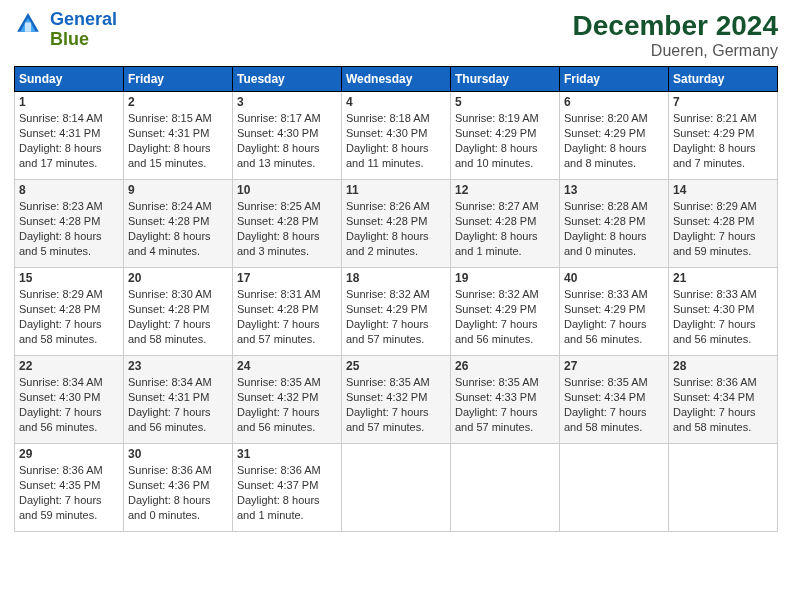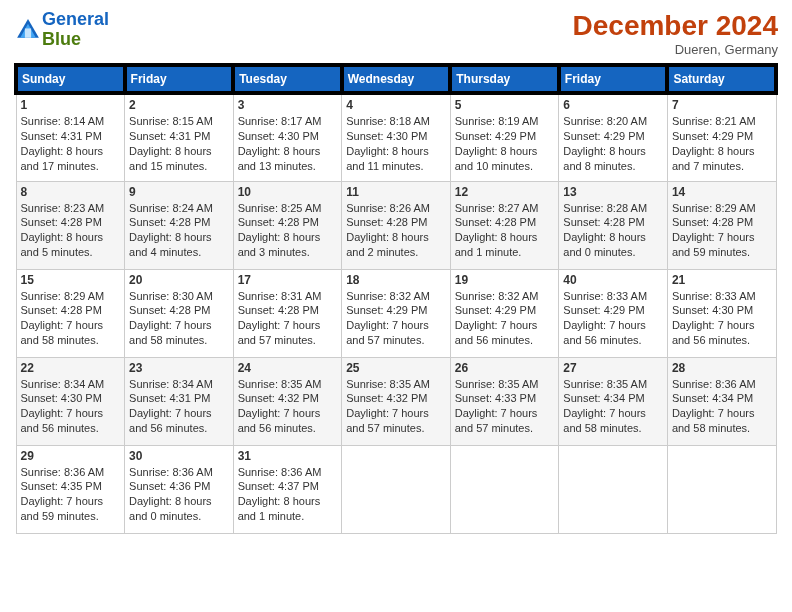--- a/index.html
+++ b/index.html
@@ -17,61 +17,61 @@
       padding: 10px 14px 10px 14px;
     }
     .header {
       display: flex;
       justify-content: space-between;
       align-items: flex-start;
       margin-bottom: 6px;
     }
     .logo {
       display: flex;
-      align-items: center;
-      gap: 0;
+      align-items: flex-start;
+      gap: 8px;
     }
     .logo-text {
       font-size: 18px;
       font-weight: bold;
       color: #333;
       line-height: 1.1;
     }
     .logo-text span {
       color: #1565c0;
     }
     .logo-icon {
       width: 28px;
       height: 28px;
     }
     .title-block {
       text-align: right;
     }
     .month-title {
       font-size: 28px;
       font-weight: bold;
-      color: #c2410c;
+      color: #14532d;
     }
     .location {
-      font-size: 13px;
+      font-size: 16px;
       color: #555;
     }
     .calendar {
       width: 100%;
       border-collapse: collapse;
       table-layout: fixed;
     }
     .calendar th {
       background: #1565c0;
       color: #fff;
       font-size: 12px;
       font-weight: bold;
       padding: 5px 4px;
       text-align: left;
-      border: 4px solid #000000;
+      border: 1px solid #000000;
     }
     .calendar td {
       border: 1px solid #ccc;
       vertical-align: top;
       padding: 3px 4px;
       font-size: 9px;
       color: #333;
       height: 88px;
       background: #fff;
     }

